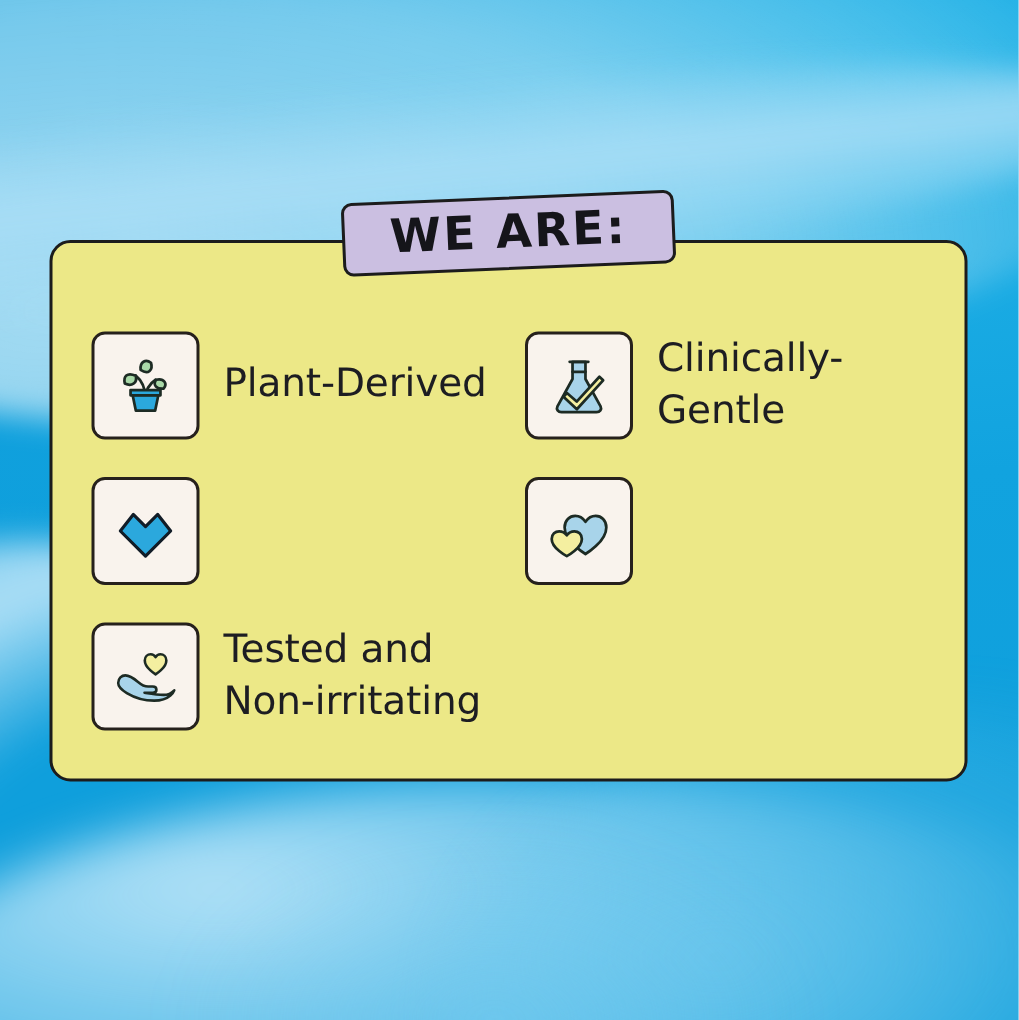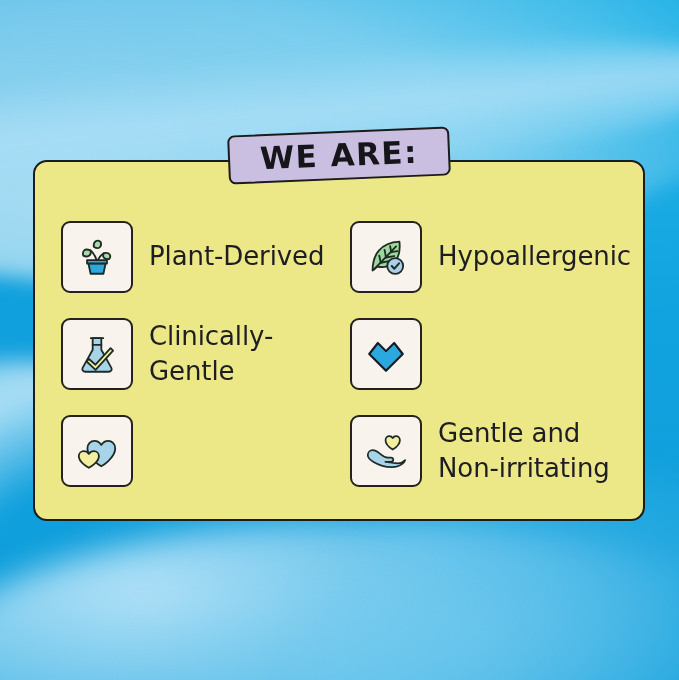--- a/index.html
+++ b/index.html
@@ -198,39 +198,20 @@
             <path d="M20.6 13.2 C20 7.4 24.2 5.4 27.8 8.2 C29.4 13.1 26 16.9 20.6 13.2 Z" fill="#a9d9a8"></path>
             <path d="M31.4 20 C37.2 18.8 39.4 22.8 36.6 26.2 C31.6 26.6 28.8 23.6 31.4 20 Z" fill="#a9d9a8"></path>
             <path d="M15 30.5 H33 L30.7 41.5 H17.3 Z" fill="#2ba8dd"></path>
             <path d="M13.6 27.2 H34.4 V30.8 H13.6 Z" fill="#2ba8dd"></path>
           </g>
         </svg>
       </div>
       <div class="feature-label">Plant-Derived</div>
     </div>
 
-    <div class="feature">
-      <div class="icon-tile">
-        <svg viewBox="0 0 48 48">
-          <g stroke="#1d2b24" stroke-width="1.9" stroke-linejoin="round" stroke-linecap="round">
-            <path d="M10 38 C10 22 18 9 38 8 C40 26 31 37 15 34 Z" fill="#9ed89c"></path>
-            <path fill="none" d="M11.5 37 L34.5 13"></path>
-            <path fill="none" d="M24 24.5 L22.5 16.5"></path>
-            <path fill="none" d="M24 24.5 L32.5 23"></path>
-            <path fill="none" d="M18.5 30 L17 22.5"></path>
-            <path fill="none" d="M18.5 30 L27 28.3"></path>
-            <path fill="none" d="M29.5 19 L28.3 12.6"></path>
-            <path fill="none" d="M29.5 19 L36 17.8"></path>
-            <circle cx="33.6" cy="33.4" r="8.3" fill="#aecfe8"></circle>
-            <path fill="none" stroke-width="2.1" d="M30 33.4 L32.7 36.2 L37.6 30.6"></path>
-          </g>
-        </svg>
-      </div>
-      <div class="feature-label">Hypoallergenic</div>
-    </div>
 
     <div class="feature">
       <div class="icon-tile">
         <svg viewBox="0 0 48 48">
           <g stroke="#1d2b24" stroke-width="1.9" stroke-linejoin="round" stroke-linecap="round">
             <path d="M19.5 7.5 H28.5 V19.5 L39 38.5 C40 40.6 38.6 42.5 36.2 42.5 H11.8 C9.4 42.5 8 40.6 9 38.5 L19.5 19.5 Z" fill="#a8d4ea"></path>
             <path fill="none" d="M17.5 7.5 H30.5"></path>
             <path fill="none" d="M19.5 14.5 H28.5"></path>
             <path fill="none" stroke="#1d2b24" stroke-width="2" d="M15.5 30.5 L22.5 37.5 L38.5 19.5"></path>
             <path fill="#f4efa0" stroke="#1d2b24" stroke-width="1.9" d="M15.6 29.2 L13.2 31.8 L22.5 40.5 L40.8 20.4 L38.2 17.9 L22.4 35.2 Z"></path>
@@ -262,18 +243,18 @@
 
     <div class="feature">
       <div class="icon-tile">
         <svg viewBox="0 0 48 48">
           <g stroke="#1d2b24" stroke-width="1.8" stroke-linejoin="round" stroke-linecap="round">
             <path d="M31 22.5 C31 22.5 23.5 18 23.5 12.8 C23.5 10.1 25.5 8.5 27.6 8.5 C29.2 8.5 30.4 9.5 31 10.6 C31.6 9.5 32.8 8.5 34.4 8.5 C36.5 8.5 38.5 10.1 38.5 12.8 C38.5 18 31 22.5 31 22.5 Z" fill="#f4efa0"></path>
             <path d="M5 28.5 C5 25.2 7.4 23.2 10 23.2 C13.4 23.2 16 25.4 18.6 27.6 C20.6 29.3 23.3 31 25.8 31 L29 31 C30.6 31 31.6 32 31.6 33.2 C31.6 34.4 30.6 35.3 29 35.3 L23.3 35.3 C26.5 35.8 32.5 36.8 36.5 36.8 C40 36.8 42.5 35.2 44 33.6 C44 33.6 41.5 40.8 30 40.8 C22 40.8 15.5 38.2 11 35.5 C7.5 33.4 5 31.5 5 28.5 Z" fill="#a8d4ea"></path>
           </g>
         </svg>
       </div>
-      <div class="feature-label">Gentle and
+      <div class="feature-label">Tested and
 Non-irritating</div>
     </div>
 
   </div>
 </div>
 
 </body></html>

